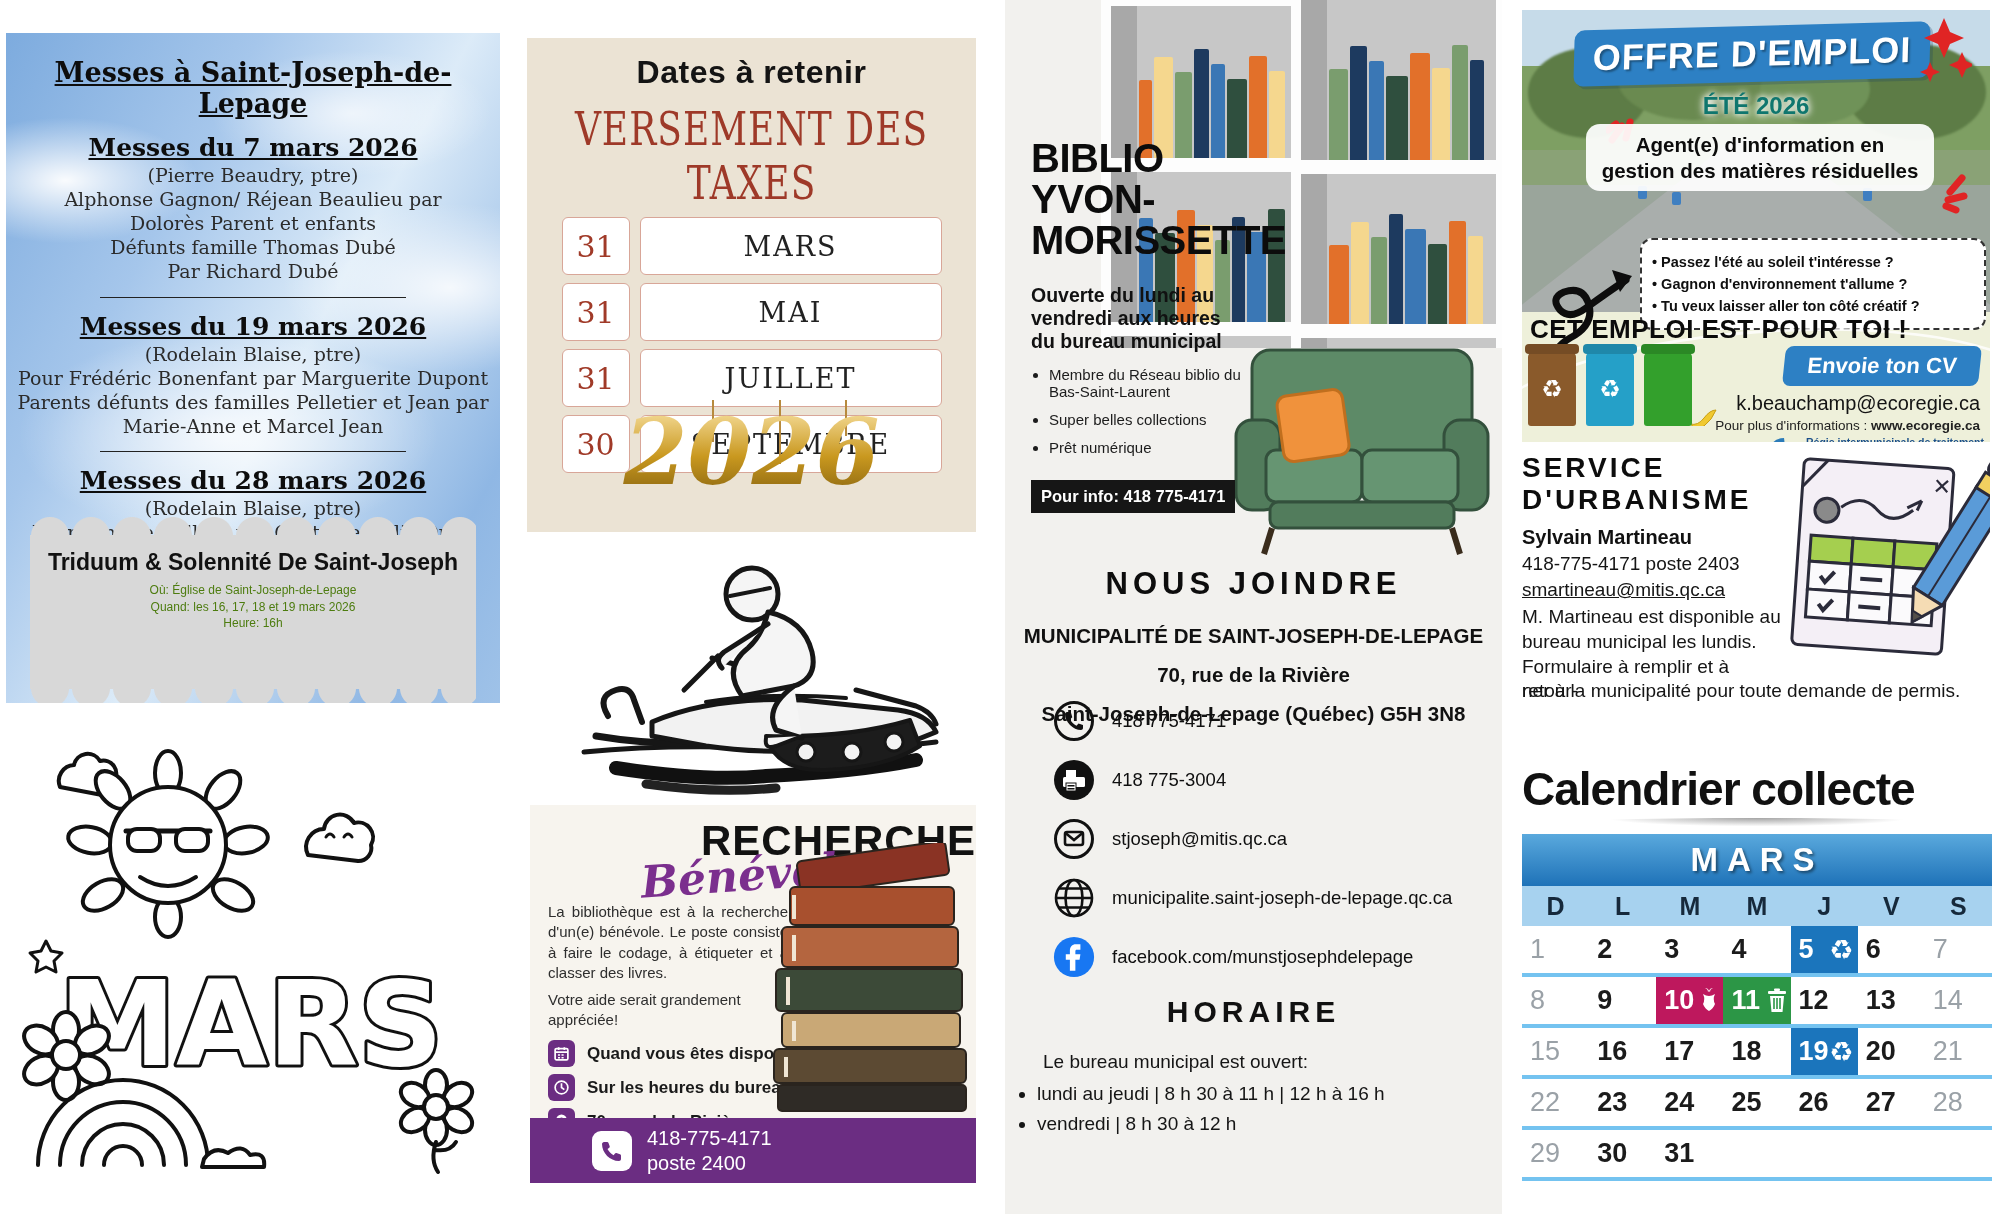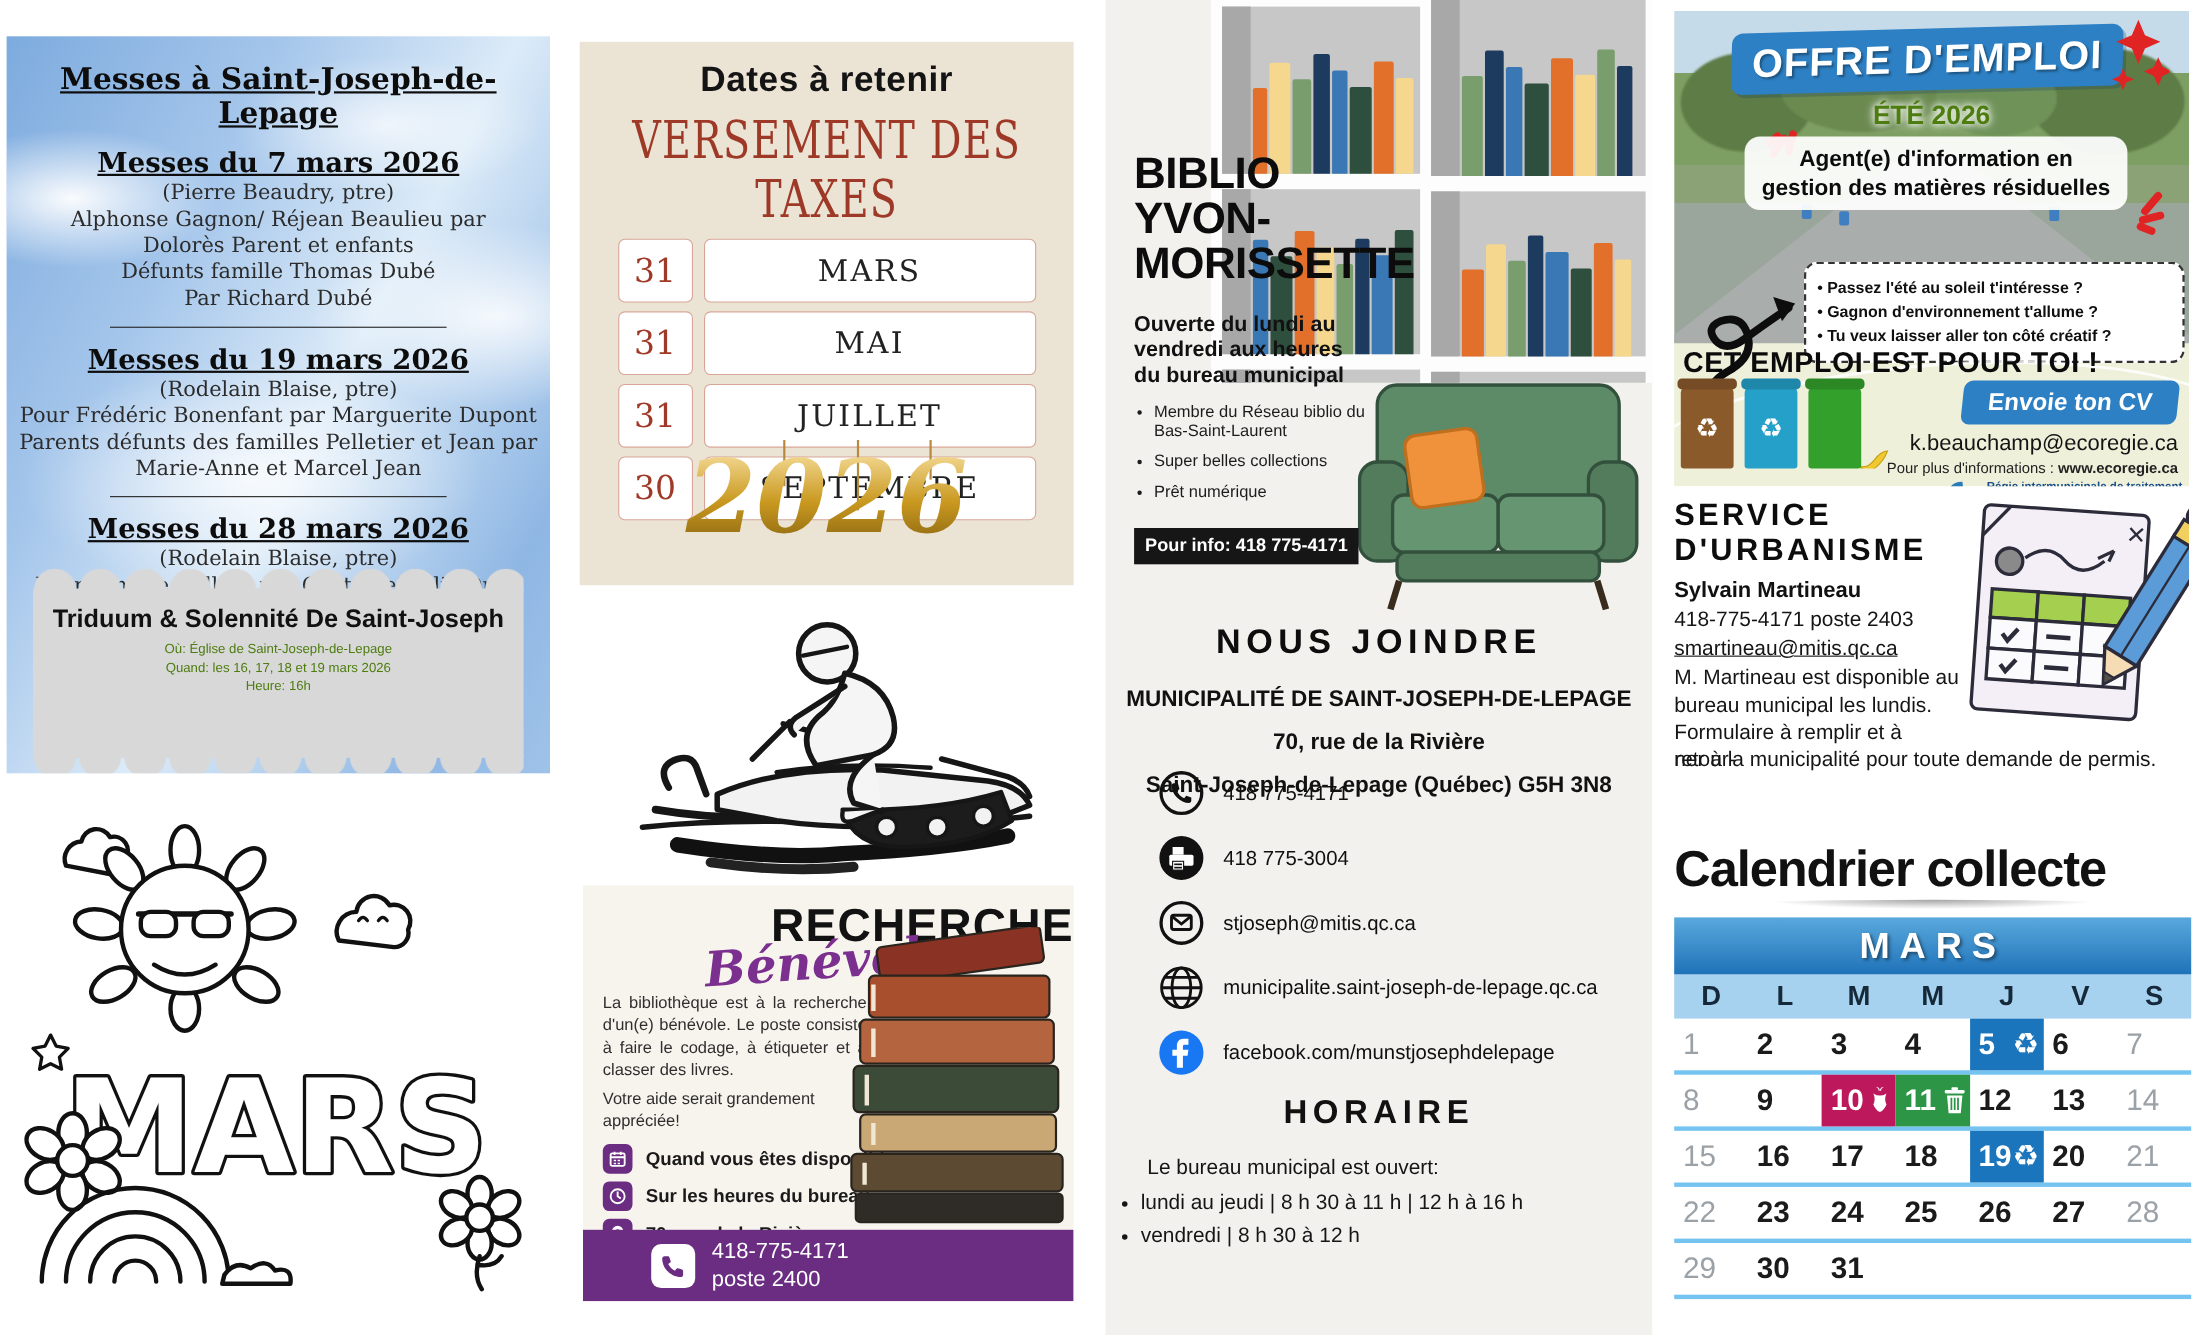--- a/index.html
+++ b/index.html
@@ -98,21 +98,21 @@
   .job-photo{position:absolute;left:0;top:0;right:0;height:302px;
     background:linear-gradient(#c6dbe9 0 56px,#7e9f63 56px 140px,#8aa276 140px 175px,#9aa59b 175px 100%);}
   .job-road{position:absolute;left:0;top:130px;width:100%;height:172px;background:#a9aeac;
     clip-path:polygon(45% 0,55% 0,102% 100%,-2% 100%);}
   .tree{position:absolute;border-radius:50%;background:#5d7c46;filter:blur(1px);}
   .bluebin{position:absolute;width:9px;height:13px;background:#3f7fc1;border-radius:2px;}
   .job-banner{position:absolute;left:52px;top:16px;width:356px;height:56px;background:#2d80c4;
     border-radius:10px;transform:rotate(-1.5deg) skewX(-3deg);display:flex;align-items:center;justify-content:center;
     box-shadow:3px 3px 0 rgba(20,60,100,.25);}
   .job-banner span{color:#fff;font-size:36px;font-weight:900;letter-spacing:1px;text-shadow:2px 2px 2px rgba(0,0,0,.35);}
-  .job-season{position:absolute;left:0;right:0;top:82px;text-align:center;font-size:24px;font-weight:800;color:#4d7c0f;
+  .job-season{position:absolute;left:0;right:0;top:82px;text-align:center;font-size:24px;font-weight:800;color:#0f766e;
     text-shadow:0 0 6px #fff,0 0 10px #fff;}
   .job-role{position:absolute;left:64px;top:114px;width:336px;background:rgba(255,255,255,.93);
     border-radius:14px;padding:8px 6px;text-align:center;font-size:20.5px;font-weight:800;line-height:1.25;color:#0c0c0c;}
   .job-q{position:absolute;left:118px;top:228px;width:322px;background:#fff;border:2px dashed #333;
     border-radius:12px;padding:8px 10px;}
   .job-q div{font-size:14.5px;font-weight:700;color:#101010;margin:6px 0;}
   .job-foot{position:absolute;left:0;right:0;bottom:0;height:130px;}
   .job-foot::before{content:"";position:absolute;left:-40px;top:18px;width:560px;height:160px;border-radius:50%;
     border:3px solid rgba(255,255,255,.8);transform:rotate(-4deg);}
   .job-cta{position:absolute;left:8px;top:2px;font-size:26px;font-weight:900;letter-spacing:.5px;color:#0b0b0b;}

